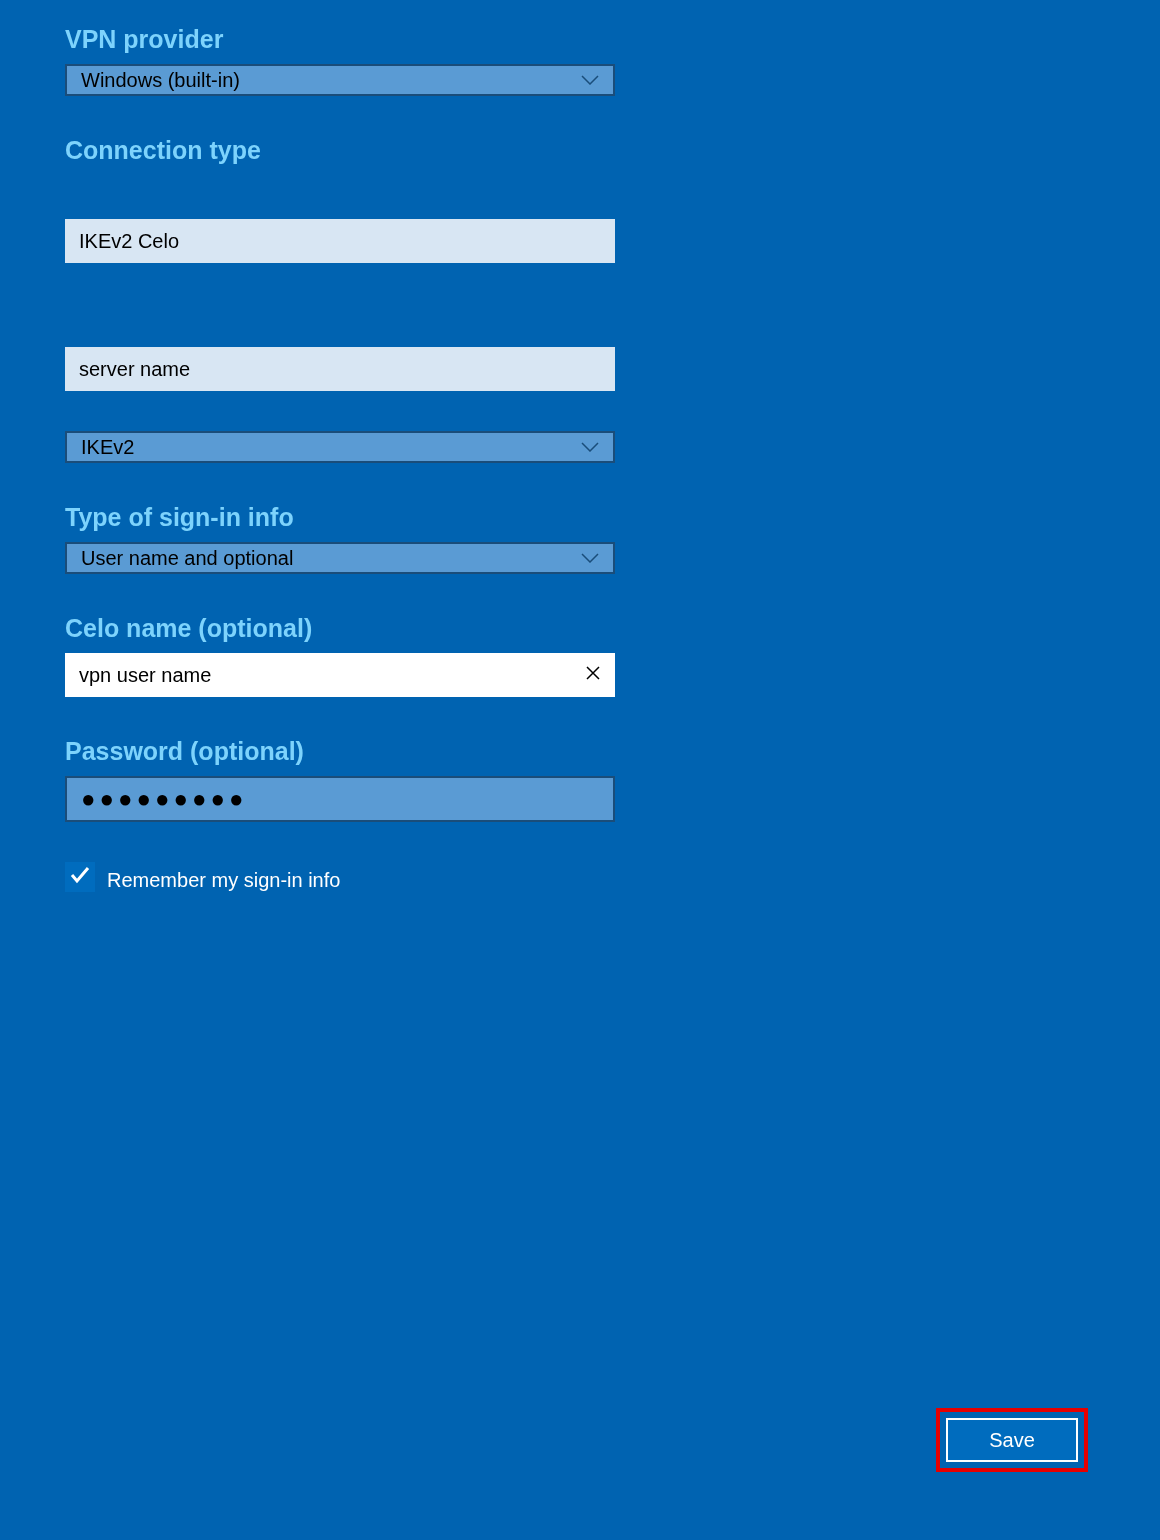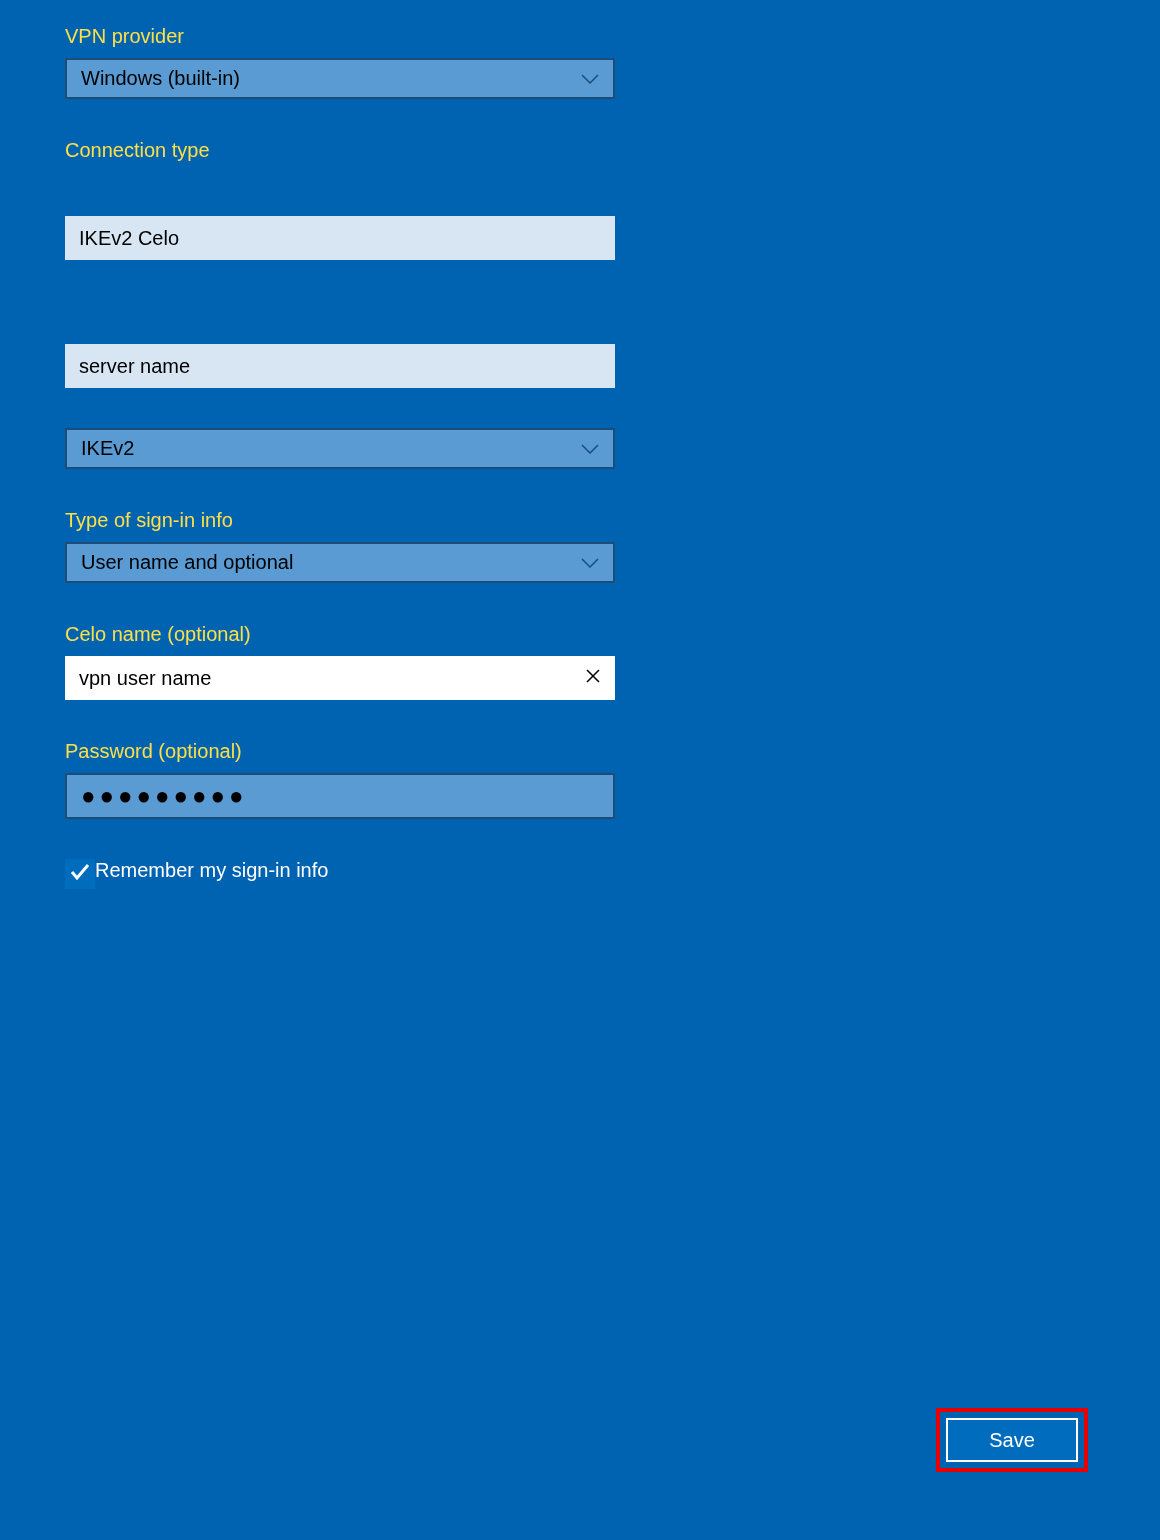--- a/index.html
+++ b/index.html
@@ -17,29 +17,29 @@
     .title {
       color: #ffffff;
       font-size: 38px;
       font-weight: 300;
       margin-bottom: 40px;
     }
     .field-group {
       margin-bottom: 40px;
     }
     .field-label {
-      color: #fde047;
-      font-size: 20px;
-      font-weight: 400;
+      color: #7dd3fc;
+      font-size: 25px;
+      font-weight: 700;
       margin-bottom: 10px;
       display: block;
     }
     .dropdown {
       width: 550px;
-      height: 41px;
+      height: 32px;
       background: #5a9bd4;
       border: 2px solid #1a4d7a;
       display: flex;
       align-items: center;
       justify-content: space-between;
       padding: 0 14px;
       cursor: pointer;
     }
     .dropdown-text {
       color: #000000;
@@ -101,21 +101,22 @@
       padding: 0 14px;
     }
     .password-dots {
       color: #000000;
       font-size: 24px;
       letter-spacing: 4px;
       line-height: 1;
     }
     .checkbox-row {
       display: flex;
-      align-items: flex-start;
+      align-items: flex-end;
+      gap: 12px;
       margin-top: 5px;
     }
     .checkbox {
       width: 30px;
       height: 30px;
       background: #006cbe;
       display: flex;
       align-items: center;
       justify-content: center;
       cursor: pointer;

